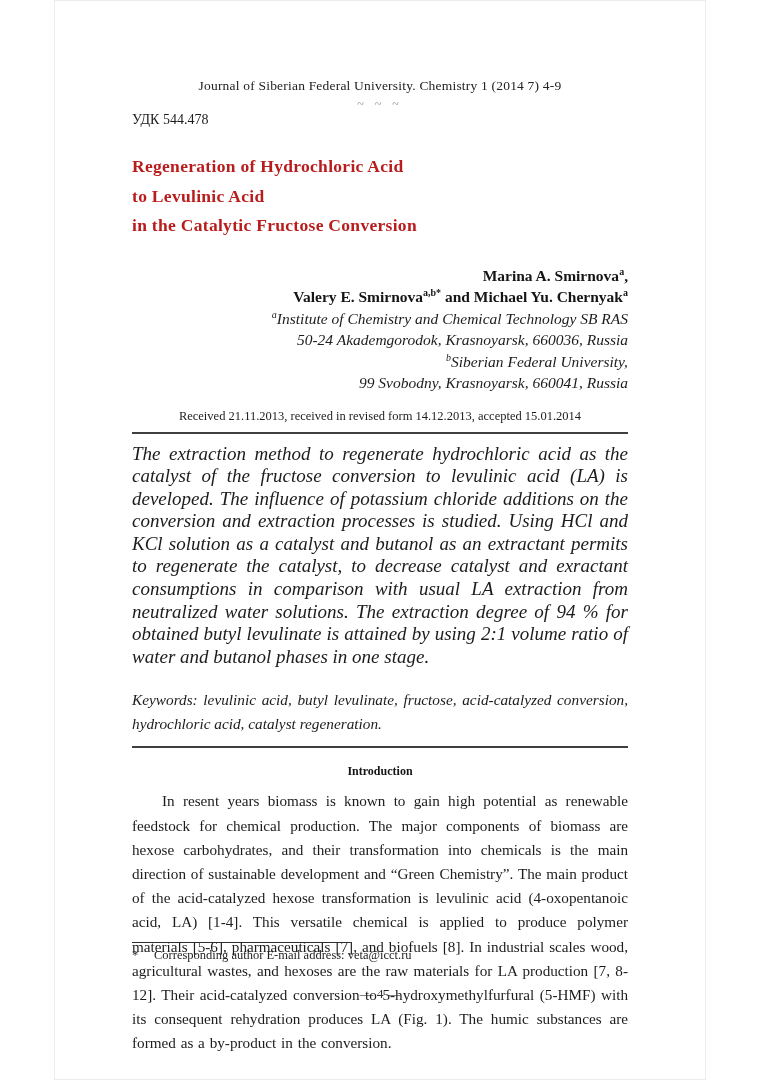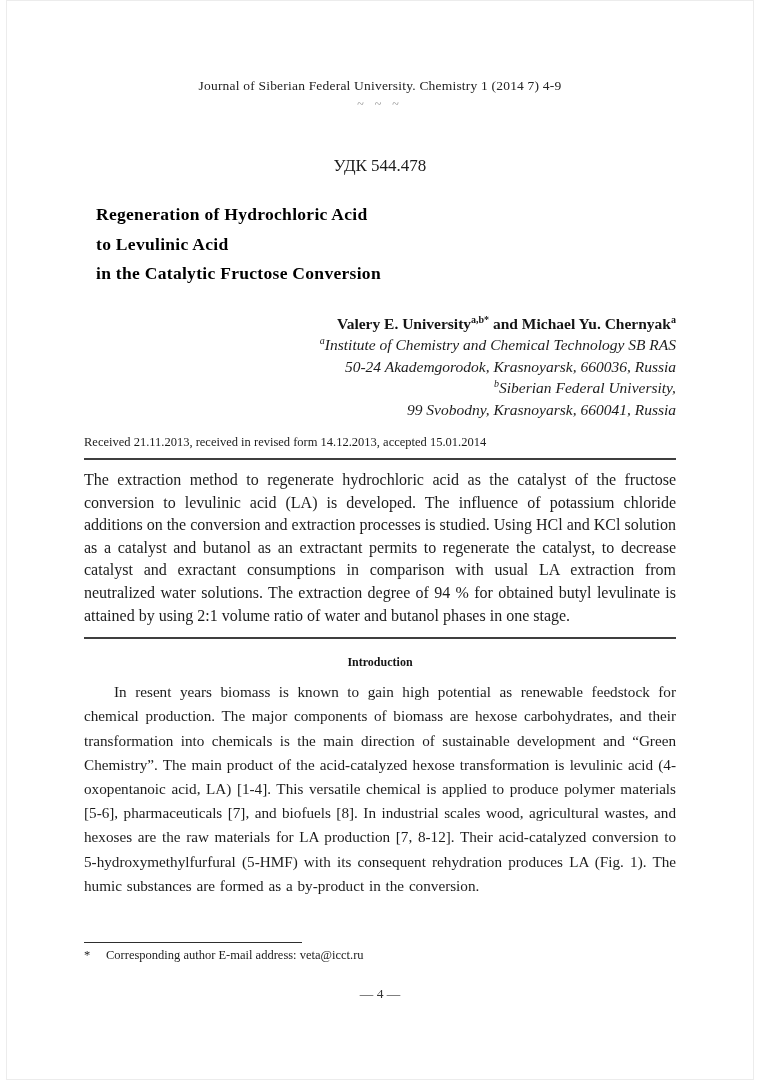--- a/index.html
+++ b/index.html
@@ -1,18 +1,18 @@
 <!DOCTYPE html>
 <html><head>
 <meta charset="utf-8">
 <style>
   html, body { margin: 0; padding: 0; background: #ffffff; }
   .page {
     position: relative;
-    width: 748px;
+    width: 652px;
     height: 1080px;
     margin: 0 auto;
     background: #ffffff;
     box-shadow: inset 0 0 0 1px #ececec;
     font-family: "Liberation Serif", serif;
     color: #1c1c1c;
     overflow: hidden;
   }
   .content { padding: 78px 78px 0 78px; }
 
@@ -24,63 +24,62 @@
   }
   .ornament {
     text-align: center;
     font-size: 12px;
     color: #8a8a8a;
     letter-spacing: 4px;
     margin-top: 3px;
   }
 
   .udc {
-    margin-top: 44px;
-    font-size: 17px;
-    text-align: center;
+    font-size: 14px;
   }
 
   .title {
-    margin: 24px 0 0 12px;
+    margin: 24px 0 0 0;
     font-size: 17.5px;
     font-weight: bold;
     line-height: 29.5px;
     letter-spacing: 0.3px;
-    color: #000000;
+    color: #b91c1c;
   }
 
   .authors-block { margin-top: 24px; text-align: right; }
   .author-line {
     font-weight: bold;
     font-size: 15.5px;
     line-height: 21.5px;
     color: #151515;
   }
   .affil-line {
     font-style: italic;
     font-size: 15.5px;
     line-height: 21.5px;
   }
   sup { font-size: 10px; line-height: 0; }
 
   .received {
     margin-top: 15px;
-    text-align: left;
+    text-align: center;
     font-size: 12.5px;
   }
 
   .rule {
     border: none;
     border-top: 2px solid #3f3f3f;
     margin: 8px 0 0 0;
   }
 
   .abstract {
     margin: 9px 0 0 0;
-    font-size: 16px;
+    font-style: italic;
+    font-size: 19px;
     line-height: 22.6px;
     text-align: justify;
   }
   .keywords {
     margin: 20px 0 0 0;
     font-style: italic;
     font-size: 15.3px;
     line-height: 24px;
     text-align: justify;
   }
@@ -145,33 +144,35 @@
 
     <div class="udc">УДК 544.478</div>
 
     <h1 class="title">
       <div class="title-line">Regeneration of Hydrochloric Acid</div>
       <div class="title-line">to Levulinic Acid</div>
       <div class="title-line">in the Catalytic Fructose Conversion</div>
     </h1>
 
     <div class="authors-block">
-      <div class="author-line"><span>Valery E. University</span><sup>a,b*</sup><span> and Michael Yu. Chernyak</span><sup>a</sup></div>
+      <div class="author-line"><span>Marina A. Smirnova</span><sup>a</sup><span>,</span></div>
+      <div class="author-line"><span>Valery E. Smirnova</span><sup>a,b*</sup><span> and Michael Yu. Chernyak</span><sup>a</sup></div>
       <div class="affil-line"><sup>a</sup><span>Institute of Chemistry and Chemical Technology SB RAS</span></div>
       <div class="affil-line"><sup></sup><span>50-24 Akademgorodok, Krasnoyarsk, 660036, Russia</span></div>
       <div class="affil-line"><sup>b</sup><span>Siberian Federal University,</span></div>
       <div class="affil-line"><sup></sup><span>99 Svobodny, Krasnoyarsk, 660041, Russia</span></div>
     </div>
 
     <div class="received">Received 21.11.2013, received in revised form 14.12.2013, accepted 15.01.2014</div>
 
     <hr class="rule">
 
     <p class="abstract">The extraction method to regenerate hydrochloric acid as the catalyst of the fructose conversion to levulinic acid (LA) is developed. The influence of potassium chloride additions on the conversion and extraction processes is studied. Using HCl and KCl solution as a catalyst and butanol as an extractant permits to regenerate the catalyst, to decrease catalyst and exractant consumptions in comparison with usual LA extraction from neutralized water solutions. The extraction degree of 94 % for obtained butyl levulinate is attained by using 2:1 volume ratio of water and butanol phases in one stage.</p>
 
+    <p class="keywords">Keywords: levulinic acid, butyl levulinate, fructose, acid-catalyzed conversion, hydrochloric acid, catalyst regeneration.</p>
 
     <hr class="rule rule-2">
 
     <h2 class="section-heading">Introduction</h2>
 
     <p class="body-par">In resent years biomass is known to gain high potential as renewable feedstock for chemical production. The major components of biomass are hexose carbohydrates, and their transformation into chemicals is the main direction of sustainable development and “Green Chemistry”. The main product of the acid-catalyzed hexose transformation is levulinic acid (4-oxopentanoic acid, LA) [1-4]. This versatile chemical is applied to produce polymer materials [5-6], pharmaceuticals [7], and biofuels [8]. In industrial scales wood, agricultural wastes, and hexoses are the raw materials for LA production [7, 8-12]. Their acid-catalyzed conversion to 5-hydroxymethylfurfural (5-HMF) with its consequent rehydration produces LA (Fig. 1). The humic substances are formed as a by-product in the conversion.</p>
 
   </div>
 
   <div class="footnotes">

